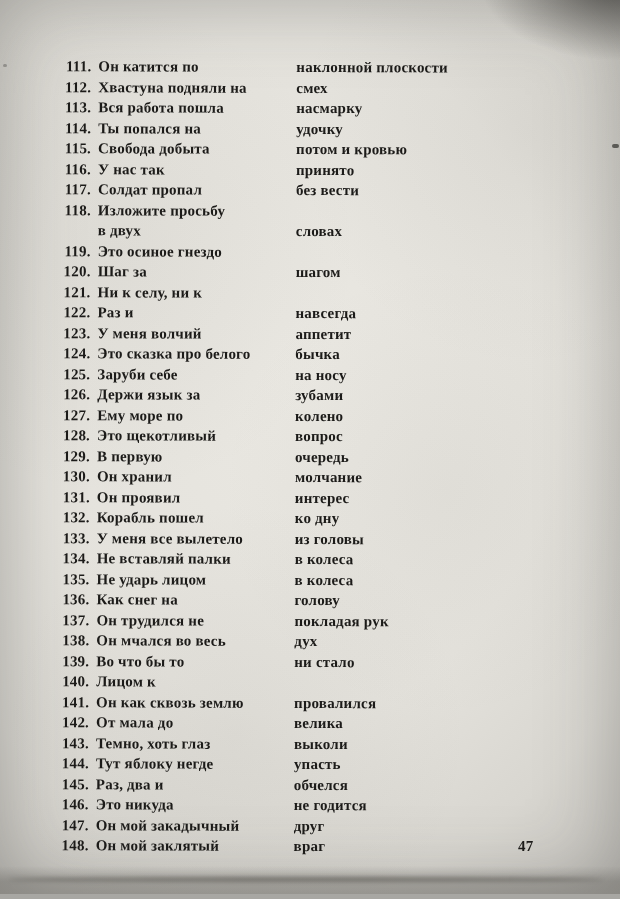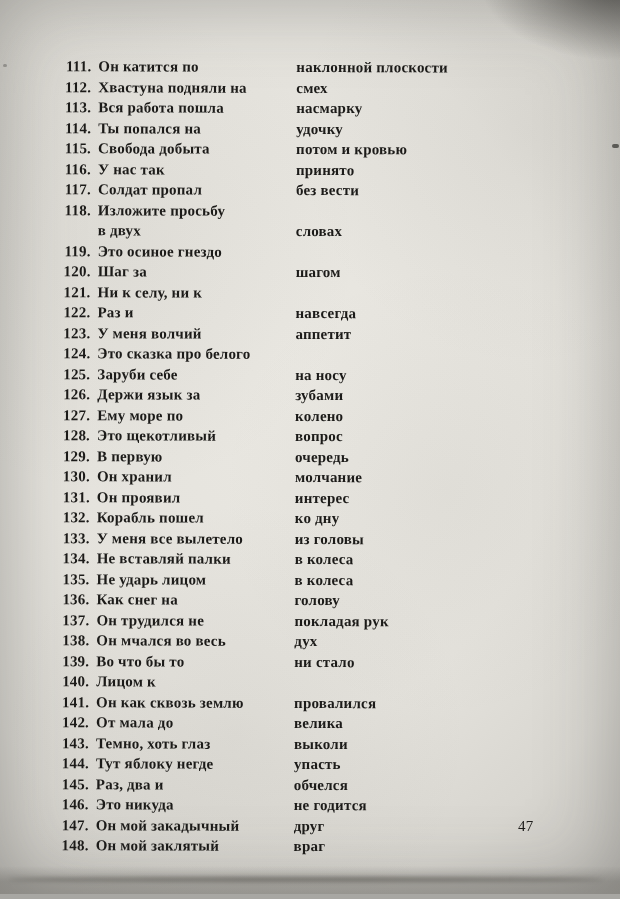--- a/index.html
+++ b/index.html
@@ -63,22 +63,22 @@
   .row {
     display:grid;
     grid-template-columns: 90px 205px 1fr;
     line-height:20.5px;
   }
   .num  { text-align:right; }
   .left { padding-left:7px; }
   .right{ align-self:end; padding-right:17px; }
 
   .page-number {
-    position:absolute; top:818px; left:518px;
-    font-size:15px; font-weight:400; color:#1c1b19;
+    position:absolute; top:838px; left:518px;
+    font-size:15px; font-weight:700; color:#1c1b19;
     letter-spacing:0.3px;
   }
 </style>
 </head>
 <body>
 
 <div class="scan">
   <div class="texture"></div>
   <div class="corner-smudge"></div>
 
@@ -197,20 +197,21 @@
     </span>
     <span class="right">аппетит</span>
   </div>
 
   <div class="row">
     <span class="num">124.</span>
     <span class="left">
       <div>Это сказка про белого</div>
 
     </span>
+    <span class="right">бычка</span>
   </div>
 
   <div class="row">
     <span class="num">125.</span>
     <span class="left">
       <div>Заруби себе</div>
 
     </span>
     <span class="right">на носу</span>
   </div>

